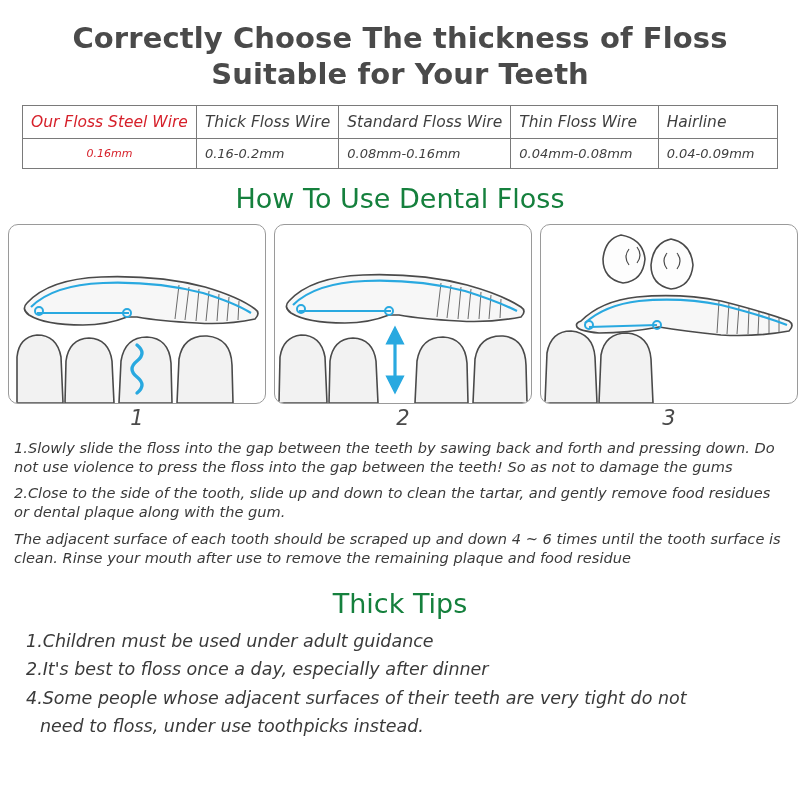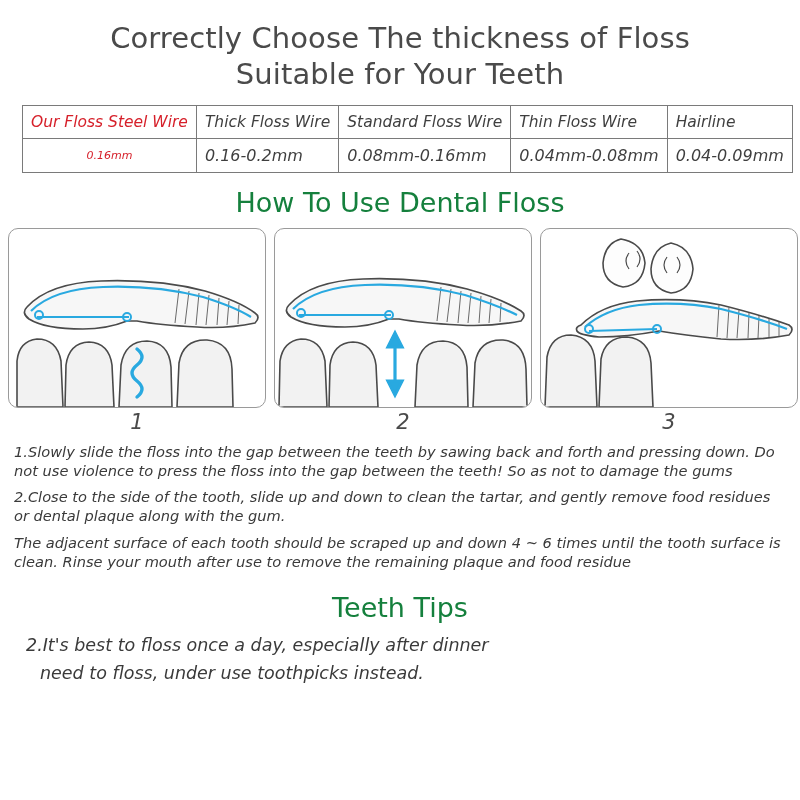--- a/index.html
+++ b/index.html
@@ -19,21 +19,21 @@
     width: 800px;
     height: 800px;
     position: relative;
     box-sizing: border-box;
   }
 
   
   .main-title {
     text-align: center;
     font-size: 29px;
-    font-weight: normal;
+    font-weight: bold;
     color: #4a4a4a;
     line-height: 1.25;
     margin: 0;
     padding: 20px 40px 0 40px;
     letter-spacing: 0.1px;
   }
   .main-title .line2 {
     display: block;
   }
 
@@ -60,21 +60,21 @@
   table.floss-table td {
     border: 1px solid #7a7a7a;
     padding: 7px 8px;
     text-align: left;
     white-space: nowrap;
   }
   table.floss-table td.highlight {
     color: #d6202a;
   }
   table.floss-table tr.values td {
-    font-size: 16px;
+    font-size: 13px;
   }
   table.floss-table tr.values td.highlight {
     text-align: center;
     font-size: 11px;
   }
   td.c1 { width: 20.5%; font-style: italic; }
   td.c2 { width: 18.5%; }
   td.c3 { width: 22.5%; }
   td.c4 { width: 21%; }
   td.c5 { width: 17.5%; }
@@ -263,20 +263,22 @@
     </div>
 
   </div>
 
   <div class="instructions">
     <p>1.Slowly slide the floss into the gap between the teeth by sawing back and forth and pressing down. Do not use violence to press the floss into the gap between the teeth! So as not to damage the gums</p>
     <p>2.Close to the side of the tooth, slide up and down to clean the tartar, and gently remove food residues or dental plaque along with the gum.</p>
     <p>The adjacent surface of each tooth should be scraped up and down 4 ~ 6 times until the tooth surface is clean. Rinse your mouth after use to remove the remaining plaque and food residue</p>
   </div>
 
-  <h2 class="section-title">Teeth Tips</h2>
+  <h2 class="section-title">Thick Tips</h2>
 
   <div class="tips">
+    <p>1.Children must be used under adult guidance</p>
     <p>2.It's best to floss once a day, especially after dinner</p>
+    <p>4.Some people whose adjacent surfaces of their teeth are very tight do not</p>
     <p style="padding-left:14px">need to floss, under use toothpicks instead.</p>
   </div>
 
 </div>
 
 </body></html>

